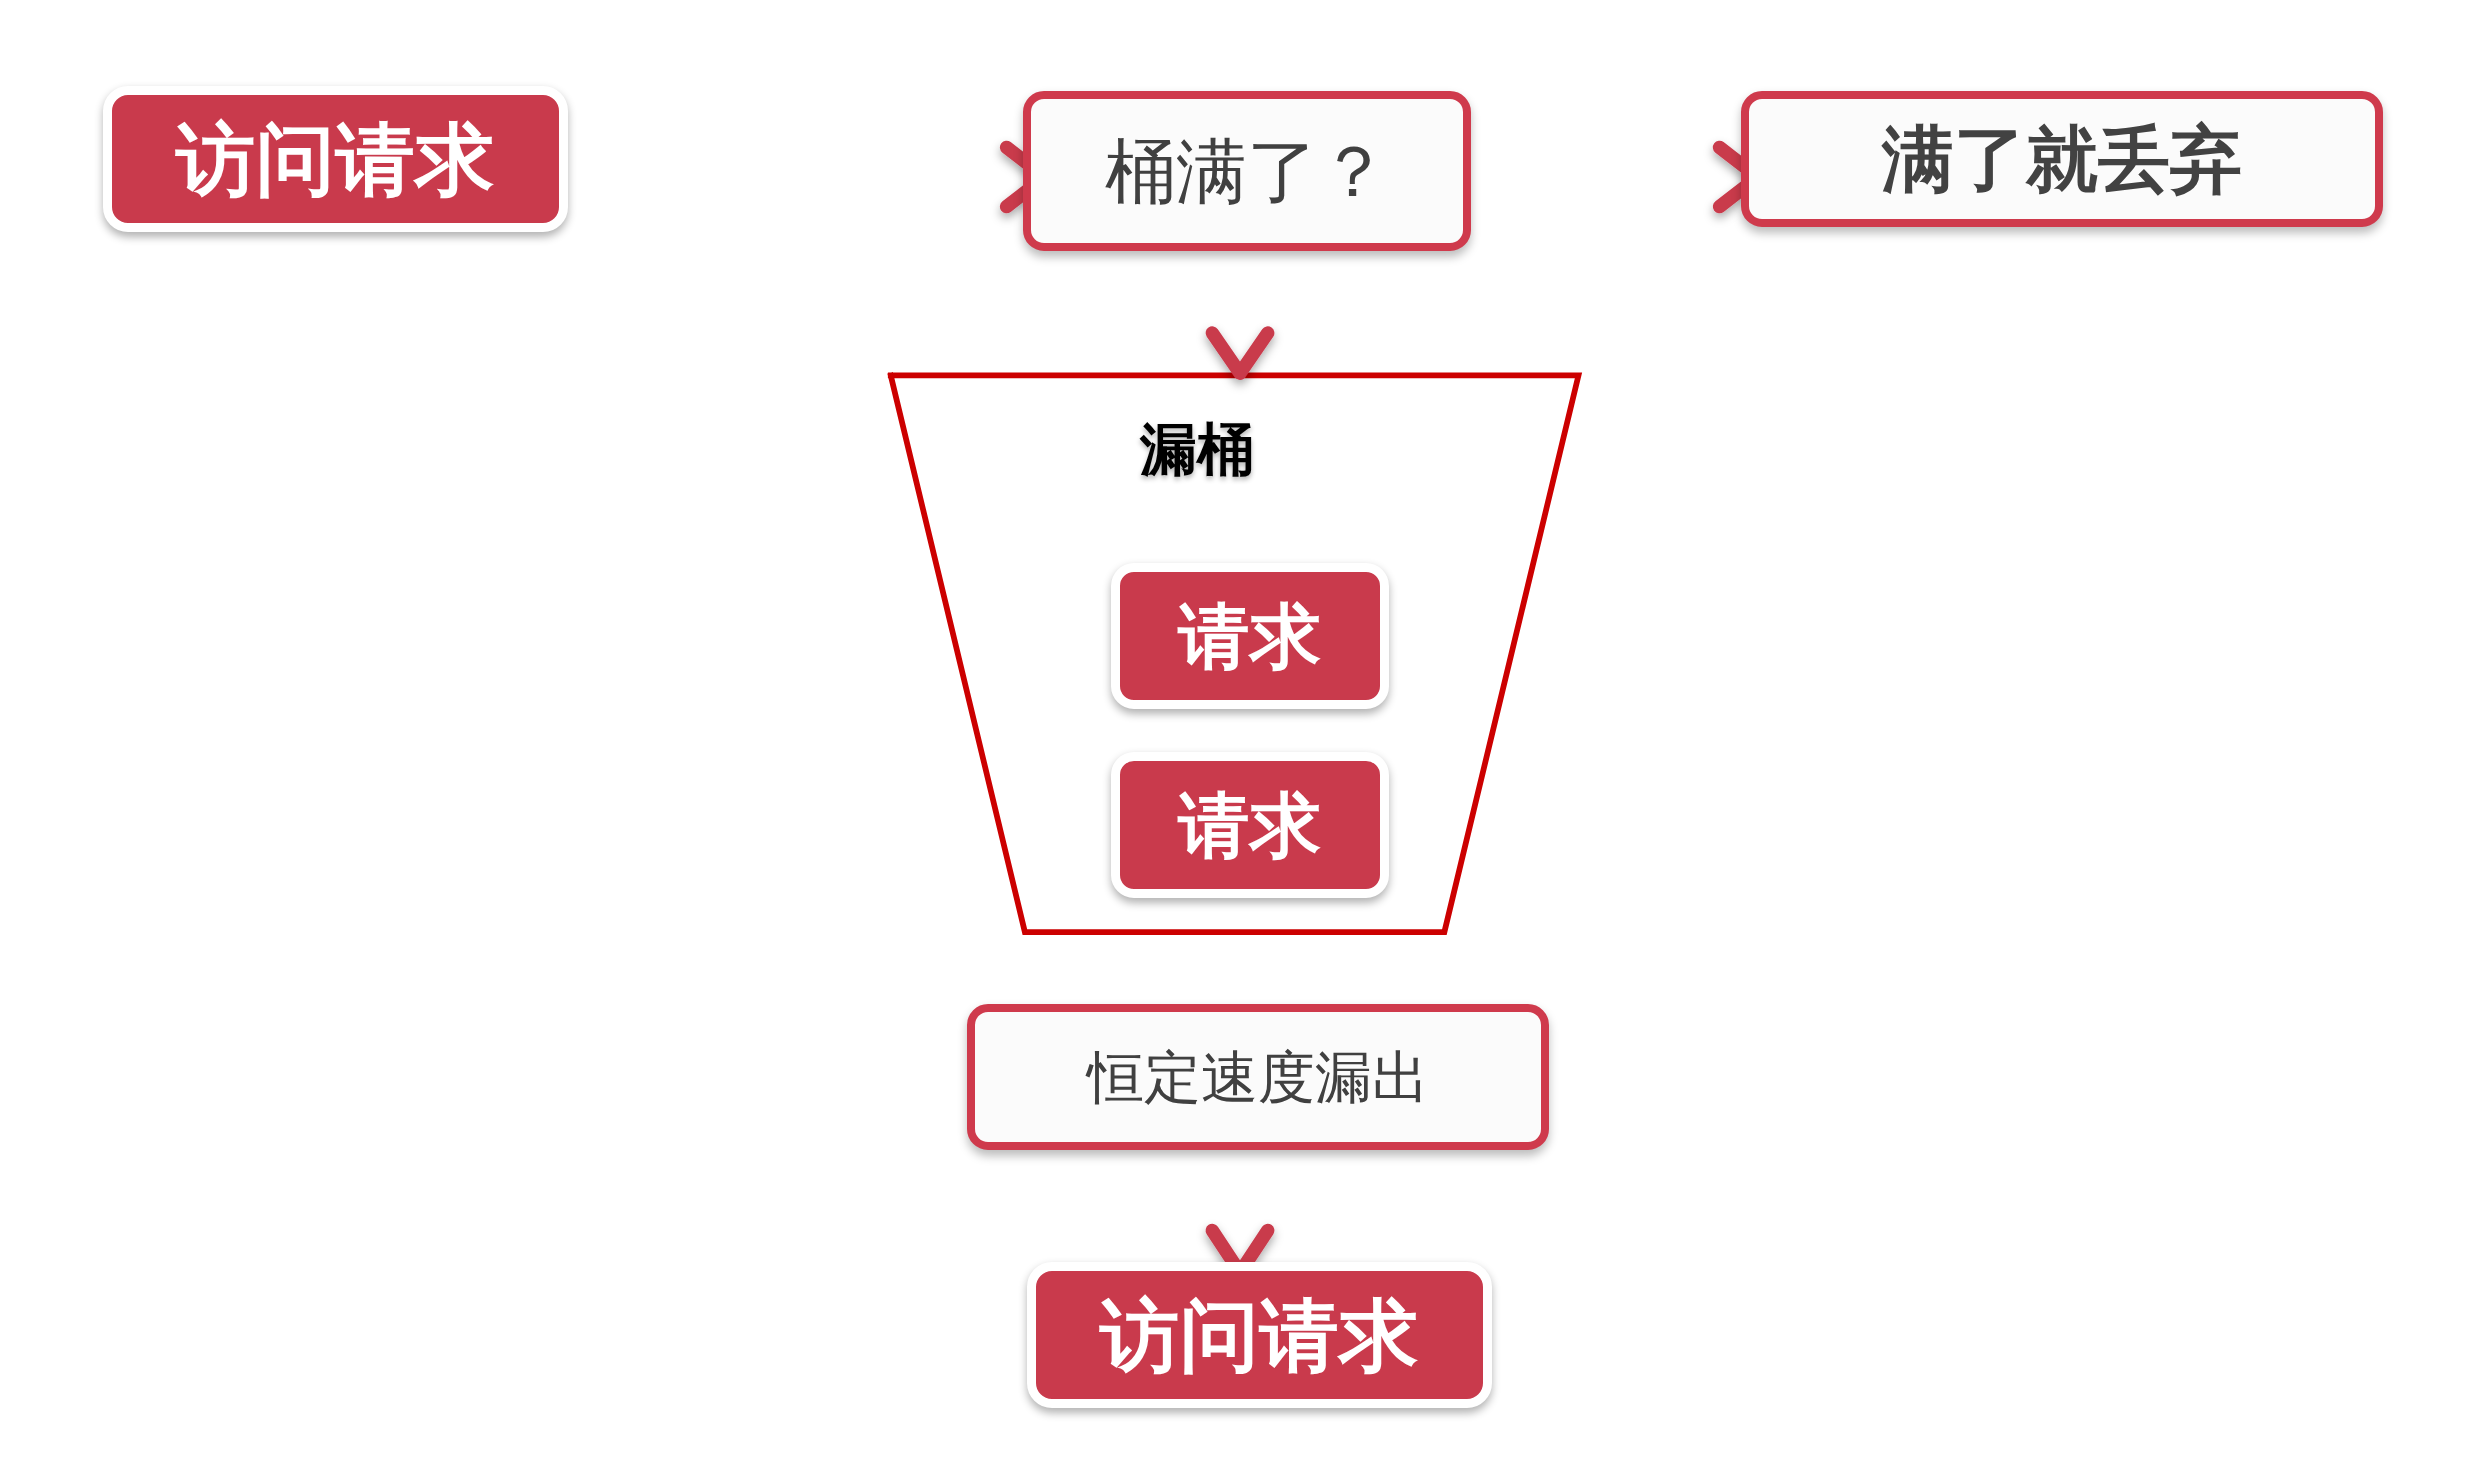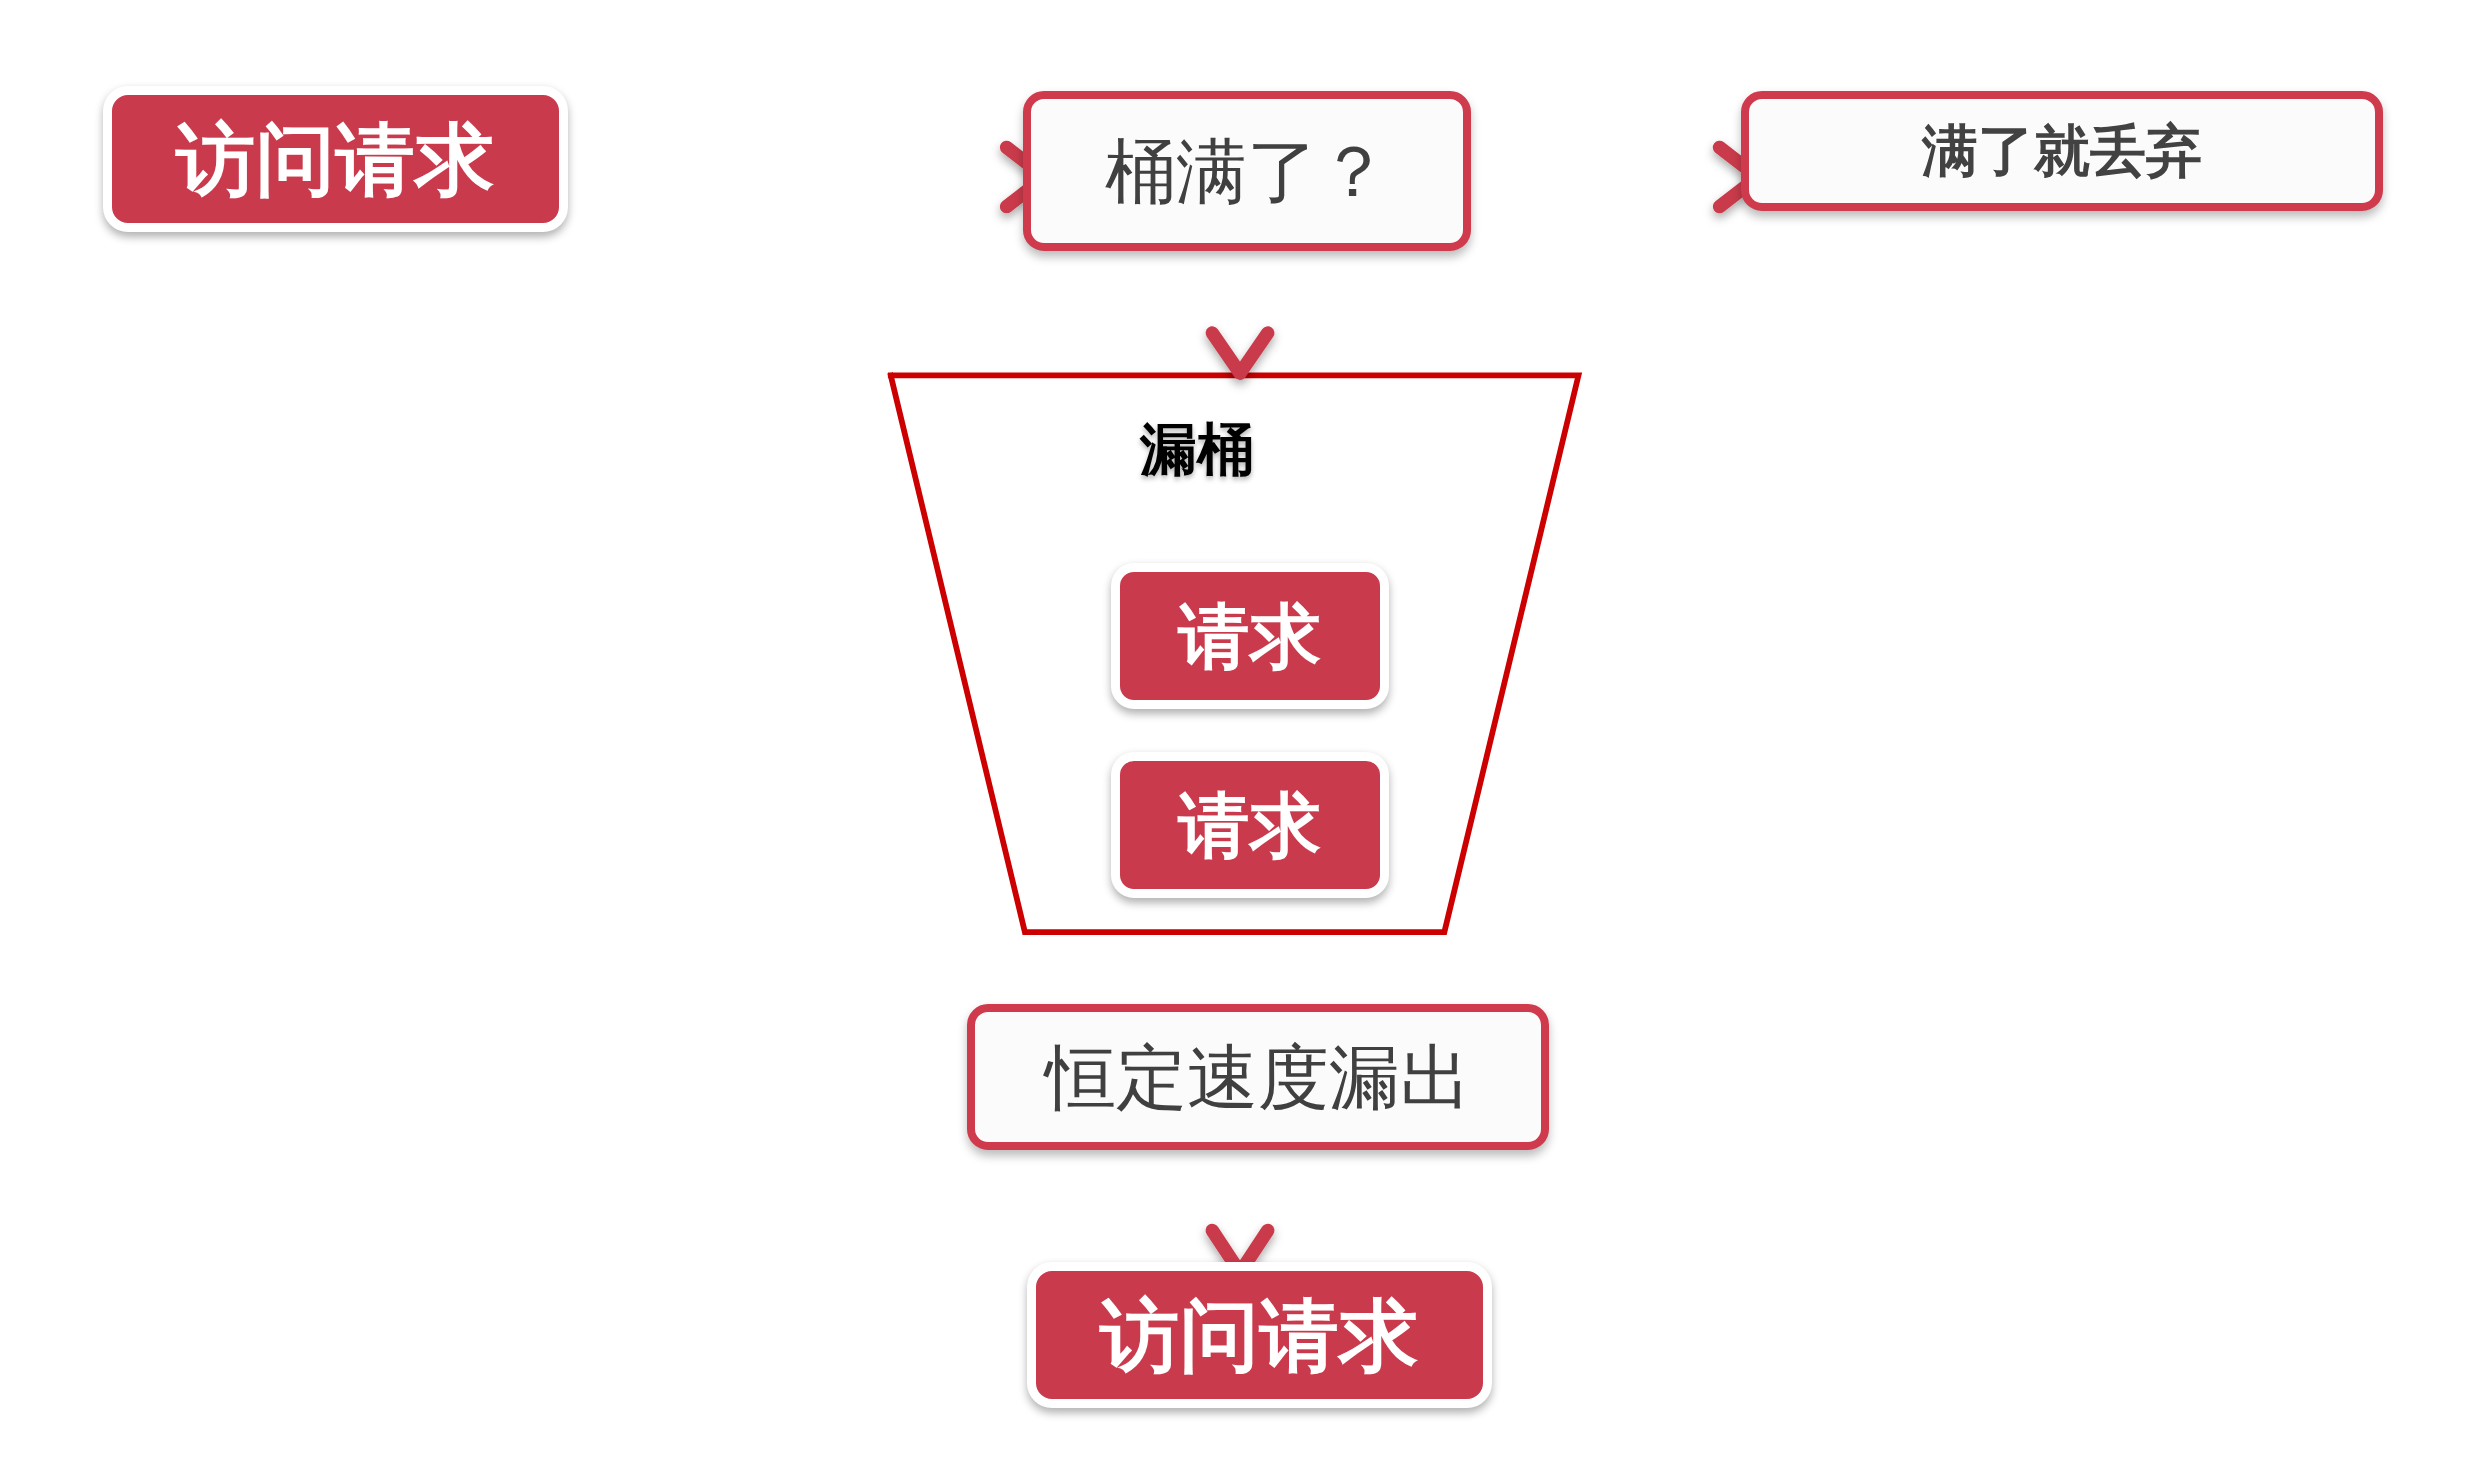--- a/index.html
+++ b/index.html
@@ -161,37 +161,37 @@
   </div>
 
   <div class="node filled" style="left:103px; top:86px; width:465px; height:146px; font-size:79px;">
     <span class="txt">访问请求</span>
   </div>
 
   <div class="node outlined" style="left:1023px; top:91px; width:448px; height:160px; font-size:71px;">
     <span class="txt">桶满了？</span>
   </div>
 
-  <div class="node outlined bold" style="left:1741px; top:91px; width:642px; height:120px; font-size:56px;">
+  <div class="node outlined bold" style="left:1741px; top:91px; width:642px; height:136px; font-size:72px;">
     <span class="txt">满了就丢弃</span>
   </div>
 
   <div class="plain-label" style="left:1140px; top:421px; font-size:57px;">
     <span class="txt">漏桶</span>
   </div>
 
   <div class="node filled" style="left:1111px; top:563px; width:278px; height:146px; font-size:71px; border-radius:23px;">
     <span class="txt">请求</span>
   </div>
 
   <div class="node filled" style="left:1111px; top:752px; width:278px; height:146px; font-size:71px; border-radius:23px;">
     <span class="txt">请求</span>
   </div>
 
-  <div class="node outlined" style="left:967px; top:1004px; width:582px; height:146px; font-size:71px;">
+  <div class="node outlined" style="left:967px; top:1004px; width:582px; height:146px; font-size:57px;">
     <span class="txt">恒定速度漏出</span>
   </div>
 
   <div class="node filled" style="left:1027px; top:1262px; width:465px; height:146px; font-size:79px;">
     <span class="txt">访问请求</span>
   </div>
 
 </div>
 
 

